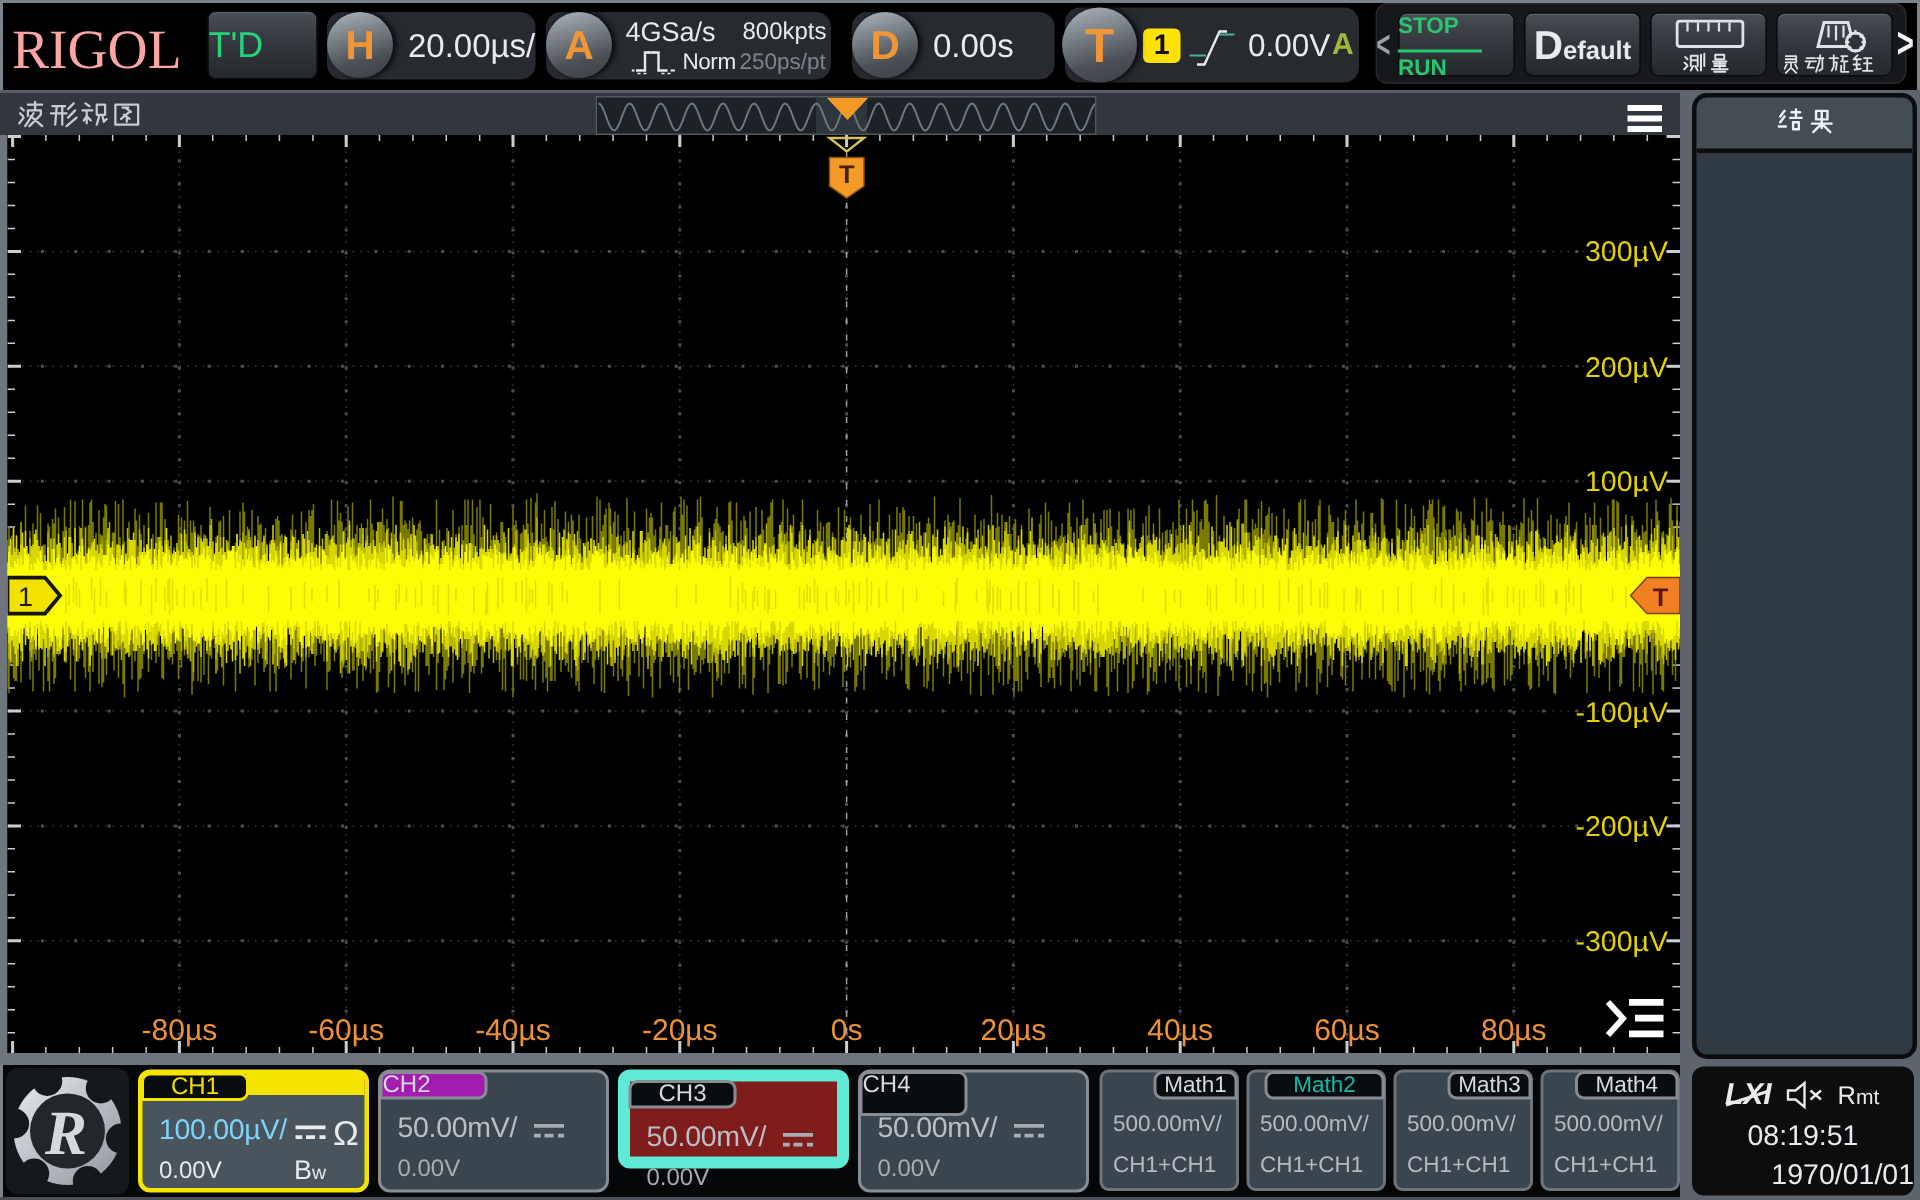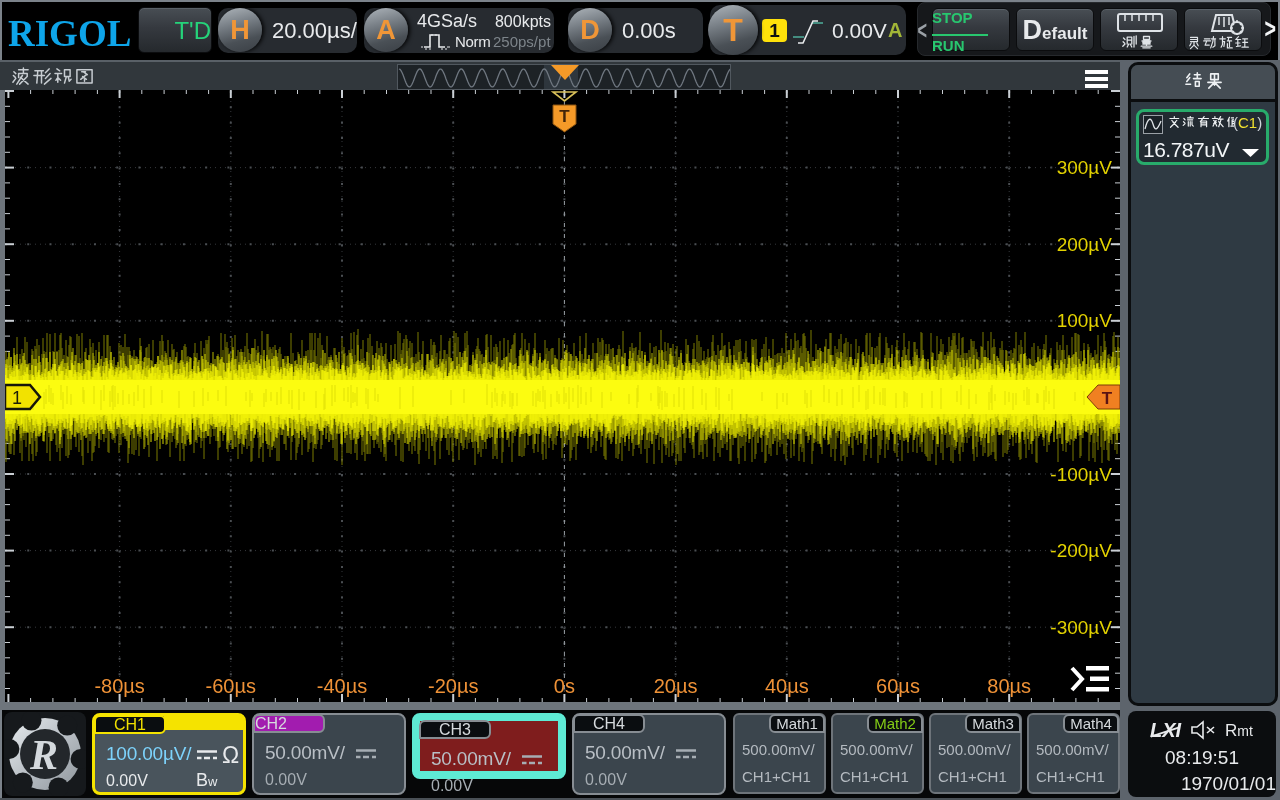--- a/index.html
+++ b/index.html
@@ -1,18 +1,18 @@
 <!DOCTYPE html>
 <html><head><meta charset="utf-8"><style>html,body{margin:0;padding:0;width:1280px;height:800px;background:#000;overflow:hidden;font-family:"Liberation Sans",sans-serif;-webkit-font-smoothing:antialiased}*{box-sizing:border-box}.abs{position:absolute}.btn{position:absolute;border-radius:6px;background:linear-gradient(180deg,#484e54 0%,#35393f 45%,#25292d 100%);border:1px solid #0b0c0e;box-shadow:inset 0 1px 0 #5a6168}.circ{position:absolute;width:44px;height:44px;border-radius:50%;background:linear-gradient(165deg,#aeb5bb 0%,#767d84 38%,#4a5056 70%,#3a3f45 100%);box-shadow:2px 0 4px rgba(0,0,0,.9);text-align:center;line-height:44px;font-size:27px;font-weight:bold;color:#f09637}.grp{position:absolute;background:#272b30;border-radius:10px;height:45px;top:8px}.w{color:#e8eaec}</style></head><body>
 <div class="abs" style="left:0;top:0;width:1280px;height:2px;background:#7b828a"></div>
 <div class="abs" style="left:0;top:0;width:2px;height:800px;background:#7b828a"></div>
 <div class="abs" style="left:1278px;top:0;width:2px;height:800px;background:#7b828a"></div>
 <div class="abs" style="left:0;top:798px;width:1280px;height:2px;background:#4a5056"></div>
-<div class="abs" style="left:8px;top:12px;font-family:'Liberation Serif',serif;font-size:37px;font-weight:bold;color:#0ea5e9;letter-spacing:0px">RIGOL</div>
-<div class="btn" style="left:138px;top:7px;width:74px;height:46px;text-align:right;line-height:46px;font-size:24px;color:#25d37a">T'D</div>
+<div class="abs" style="left:8px;top:12px;font-family:'Liberation Serif',serif;font-size:37px;font-weight:normal;color:#fca5a5;letter-spacing:0px">RIGOL</div>
+<div class="btn" style="left:138px;top:7px;width:74px;height:46px;text-align:left;line-height:46px;font-size:24px;color:#25d37a">T'D</div>
 <div class="grp" style="left:218px;width:139px"></div>
 <div class="abs w" style="left:272px;top:18px;font-size:22px">20.00µs/</div>
 <div class="circ" style="left:218px;top:8px">H</div>
 <div class="grp" style="left:364px;width:190px"></div>
 <div class="abs w" style="left:417px;top:11px;font-size:18px">4GSa/s</div>
 <div class="abs w" style="left:481px;top:13px;width:70px;text-align:right;font-size:16px">800kpts</div>
 <svg class="abs" style="left:421px;top:31px" width="30" height="19">
     <path d="M3 16 H9 V4 H18 V16 H24" fill="none" stroke="#e8eaec" stroke-width="1.6"></path>
     <path d="M0 16 h2 M10 4 h2 M14 4 h2 M26 16 h3" stroke="#e8eaec" stroke-width="1.2"></path>
     <path d="M4 18 h2 M8 18 h2 M20 18 h2 M24 18 h2" stroke="#e8eaec" stroke-width="1"></path>
@@ -339,38 +339,20 @@
       <rect x="1081" y="597" width="23" height="4.5" fill="#fff"></rect>
     </svg>
   </div>
 <div class="abs" style="left:1128px;top:62px;width:150px;height:644px;background:#2f3a43;border:3px solid #0b0d0f;border-radius:10px;overflow:hidden">
     <div style="height:37px;background:#454d54;border-bottom:3px solid #0b0d0f;position:relative">
       <svg style="position:absolute;left:53px;top:7px" width="44" height="22">
         <path d="M5.7 1.9L2.8 5.7M5.7 5.7L2.8 9.5M1.9 12.3L6.6 12.3M10.4 2.8L16.1 2.8M13.3 0.9L13.3 6.6M9.5 6.6L17.1 6.6M11.4 9.5L15.2 9.5M11.4 9.5L11.4 14.2M15.2 9.5L15.2 14.2M11.4 14.2L15.2 14.2" stroke="#eef1f3" stroke-width="1.6" fill="none" stroke-linecap="round"></path>
         <path d="M26.7 1.9L34.3 1.9M26.7 1.9L26.7 7.6M34.3 1.9L34.3 7.6M26.7 7.6L34.3 7.6M30.5 1.9L30.5 13.3M23.9 10.4L37.1 10.4M30.5 10.4L24.8 16.1M30.5 10.4L36.2 16.1" stroke="#eef1f3" stroke-width="1.6" fill="none" stroke-linecap="round"></path>
       </svg>
     </div>
-    <div style="position:absolute;left:5px;top:44px;width:133px;height:56px;background:#222a31;border:3px solid #28ab6b;border-radius:8px">
-      <svg style="position:absolute;left:4px;top:3px" width="20" height="19">
-        <rect x="0.5" y="0.5" width="19" height="18" fill="#1a2127" stroke="#9aa0a6"></rect>
-        <path d="M2 14 C5 2 8 2 10 9 C12 16 14 16 18 6" fill="none" stroke="#dfe3e7" stroke-width="1.3"></path>
-      </svg>
-      <svg style="position:absolute;left:29px;top:4px" width="66" height="15">
-        <path d="M6.3 0.6L6.3 1.9M1.9 2.5L10.7 2.5M3.8 4.4L5.7 6.3M8.8 4.4L6.9 6.3M7.6 6.3L2.5 11.3M5.0 6.3L10.1 11.3" stroke="#eef1f3" stroke-width="1.2" fill="none" stroke-linecap="round"></path>
-        <path d="M15.9 2.5L17.1 3.8M15.5 5.7L16.8 6.9M15.2 9.4L17.1 7.6M19.6 1.9L25.3 1.9M22.2 0.6L22.8 1.9M19.6 3.8L24.7 3.8M20.3 5.7L20.3 10.1M22.2 5.7L22.2 10.1M24.0 5.7L24.0 8.8M24.0 8.8L25.3 10.1" stroke="#eef1f3" stroke-width="1.2" fill="none" stroke-linecap="round"></path>
-        <path d="M30.5 2.5L40.5 2.5M36.1 0.6L32.4 5.7M33.0 5.0L38.6 5.0M33.0 5.0L33.0 10.7M38.6 5.0L38.6 10.7M33.0 6.9L38.6 6.9M33.0 8.8L38.6 8.8" stroke="#eef1f3" stroke-width="1.2" fill="none" stroke-linecap="round"></path>
-        <path d="M44.4 2.5L49.5 2.5M46.9 0.6L46.9 1.9M45.7 4.4L48.2 6.3M48.2 4.4L45.7 7.6M46.9 6.3L45.1 10.1M46.9 6.3L48.8 10.1M52.6 0.6L50.7 3.8M50.1 3.1L55.1 3.1M53.2 3.1L50.7 10.7M50.7 5.7L55.1 10.7" stroke="#eef1f3" stroke-width="1.2" fill="none" stroke-linecap="round"></path>
-        <path d="M61.5 1.3L59.7 5.0M60.9 3.1L60.9 10.7M63.4 1.9L69.7 1.9M66.6 0.6L66.6 1.9M64.1 3.8L69.1 3.8M64.1 3.8L64.1 8.8M69.1 3.8L69.1 8.8M64.1 5.7L69.1 5.7M64.1 7.6L69.1 7.6M62.8 10.1L70.4 10.1" stroke="#eef1f3" stroke-width="1.2" fill="none" stroke-linecap="round"></path>
-      </svg>
-      <span style="position:absolute;left:94px;top:2px;font-size:15px;color:#cfd4d9">(<span style="color:#f0e130">C1</span>)</span>
-      <div style="position:absolute;left:4px;top:26px;font-size:21px;letter-spacing:-0.5px;color:#f2f5f7">16.787uV</div>
-      <svg style="position:absolute;left:103px;top:36px" width="18" height="10">
-        <polygon points="0,1 17,1 8.5,9" fill="#fff"></polygon>
-      </svg>
-    </div>
   </div>
 <div class="abs" style="left:2px;top:710px;width:1118px;height:88px;background:#060708"></div>
 <div class="abs" style="left:4px;top:712px;width:82px;height:84px;background:#16191c;border-radius:8px"><svg width="82" height="84">
       <defs>
         <linearGradient id="gmet" x1="0" y1="0" x2="1" y2="1">
           <stop offset="0" stop-color="#e8ecef"></stop>
           <stop offset="0.5" stop-color="#b9bfc5"></stop>
           <stop offset="1" stop-color="#8e959b"></stop>
         </linearGradient>
       </defs>
@@ -408,45 +390,45 @@
 <div class="abs" style="left:412px;top:713px;width:154px;height:66px;border:8px solid #5eead4;border-radius:8px;background:#7f1d1d">
     <div style="position:absolute;left:-1px;top:-1px;width:72px;height:19px;background:#0a0d10;border:2px solid #878d93;border-radius:6px 6px 6px 0;color:#d6dadd;font-size:16px;text-align:center;line-height:15px">CH3</div>
     <div style="position:absolute;left:11px;top:27px;font-size:19px;letter-spacing:-0.2px;color:#b9bfc5">50.00mV/</div>
     <svg style="position:absolute;left:101px;top:33px" width="22" height="12">
       <path d="M1 2.5 h20" stroke="#a6adb3" stroke-width="2.5"></path>
       <path d="M1 9 h4.5 M8 9 h6 M17 9 h4" stroke="#a6adb3" stroke-width="2.5"></path>
     </svg>
     <div style="position:absolute;left:11px;top:56px;font-size:16px;color:#a6adb3">0.00V</div>
   </div>
 <div class="abs" style="left:572px;top:713px;width:154px;height:82px;border:2px solid #878d93;border-radius:8px;background:#3b454d">
-    <div style="position:absolute;left:-1px;top:-1px;width:72px;height:19px;background:#0a0d10;border:2px solid #878d93;border-radius:6px 6px 6px 0;color:#d6dadd;font-size:16px;text-align:center;line-height:15px">CH4</div>
+    <div style="position:absolute;left:-1px;top:-1px;width:72px;height:30px;background:#0a0d10;border:2px solid #878d93;border-radius:6px 6px 6px 0;color:#d6dadd;font-size:16px;text-align:left;line-height:15px">CH4</div>
     <div style="position:absolute;left:11px;top:27px;font-size:19px;letter-spacing:-0.2px;color:#b9bfc5">50.00mV/</div>
     <svg style="position:absolute;left:101px;top:33px" width="22" height="12">
       <path d="M1 2.5 h20" stroke="#a6adb3" stroke-width="2.5"></path>
       <path d="M1 9 h4.5 M8 9 h6 M17 9 h4" stroke="#a6adb3" stroke-width="2.5"></path>
     </svg>
     <div style="position:absolute;left:11px;top:56px;font-size:16px;color:#a6adb3">0.00V</div>
   </div>
 <div class="abs" style="left:733px;top:713px;width:93px;height:81px;border:2px solid #6e747a;border-radius:6px;background:#3b454d">
     <div style="position:absolute;right:-1px;top:-1px;width:56px;height:19px;background:#0a0d10;border:2px solid #878d93;border-radius:6px 6px 0 6px;color:#d6dadd;font-size:15px;text-align:center;line-height:15px">Math1</div>
     <div style="position:absolute;left:7px;top:26px;font-size:15px;color:#b4bac0">500.00mV/</div>
     <div style="position:absolute;left:7px;top:53px;font-size:15px;color:#b4bac0">CH1+CH1</div>
   </div>
 <div class="abs" style="left:831px;top:713px;width:93px;height:81px;border:2px solid #6e747a;border-radius:6px;background:#3b454d">
-    <div style="position:absolute;right:-1px;top:-1px;width:56px;height:19px;background:#0a0d10;border:2px solid #878d93;border-radius:6px 6px 0 6px;color:#84cc16;font-size:15px;text-align:center;line-height:15px">Math2</div>
+    <div style="position:absolute;right:-1px;top:-1px;width:80px;height:19px;background:#0a0d10;border:2px solid #878d93;border-radius:6px 6px 0 6px;color:#14b8a6;font-size:15px;text-align:center;line-height:15px">Math2</div>
     <div style="position:absolute;left:7px;top:26px;font-size:15px;color:#b4bac0">500.00mV/</div>
     <div style="position:absolute;left:7px;top:53px;font-size:15px;color:#b4bac0">CH1+CH1</div>
   </div>
 <div class="abs" style="left:929px;top:713px;width:93px;height:81px;border:2px solid #6e747a;border-radius:6px;background:#3b454d">
     <div style="position:absolute;right:-1px;top:-1px;width:56px;height:19px;background:#0a0d10;border:2px solid #878d93;border-radius:6px 6px 0 6px;color:#d6dadd;font-size:15px;text-align:center;line-height:15px">Math3</div>
     <div style="position:absolute;left:7px;top:26px;font-size:15px;color:#b4bac0">500.00mV/</div>
     <div style="position:absolute;left:7px;top:53px;font-size:15px;color:#b4bac0">CH1+CH1</div>
   </div>
 <div class="abs" style="left:1027px;top:713px;width:93px;height:81px;border:2px solid #6e747a;border-radius:6px;background:#3b454d">
-    <div style="position:absolute;right:-1px;top:-1px;width:56px;height:19px;background:#0a0d10;border:2px solid #878d93;border-radius:6px 6px 0 6px;color:#d6dadd;font-size:15px;text-align:center;line-height:15px">Math4</div>
+    <div style="position:absolute;right:-1px;top:-1px;width:69px;height:19px;background:#0a0d10;border:2px solid #878d93;border-radius:6px 6px 0 6px;color:#d6dadd;font-size:15px;text-align:center;line-height:15px">Math4</div>
     <div style="position:absolute;left:7px;top:26px;font-size:15px;color:#b4bac0">500.00mV/</div>
     <div style="position:absolute;left:7px;top:53px;font-size:15px;color:#b4bac0">CH1+CH1</div>
   </div>
 <div class="abs" style="left:1128px;top:711px;width:148px;height:86px;background:#0b0d0f;border-radius:8px">
     <div style="position:absolute;left:22px;top:8px;font-size:20px;font-weight:bold;font-style:italic;color:#e8eaec;font-family:'Liberation Sans'" style2=""><span style="position:relative">LXI<span style="position:absolute;left:0px;top:12px;width:30px;height:2px;background:#e8eaec;transform:rotate(-18deg)"></span></span></div>
     <svg style="position:absolute;left:62px;top:9px" width="30" height="20">
       <polygon points="2,7 7,7 13,2 13,18 7,13 2,13" fill="none" stroke="#e8eaec" stroke-width="1.6"></polygon>
       <path d="M17 7 l7 6 M24 7 l-7 6" stroke="#e8eaec" stroke-width="1.6"></path>
     </svg>
     <div style="position:absolute;left:97px;top:10px;font-size:17px;color:#e8eaec">R<span style="font-size:14px">mt</span></div>

